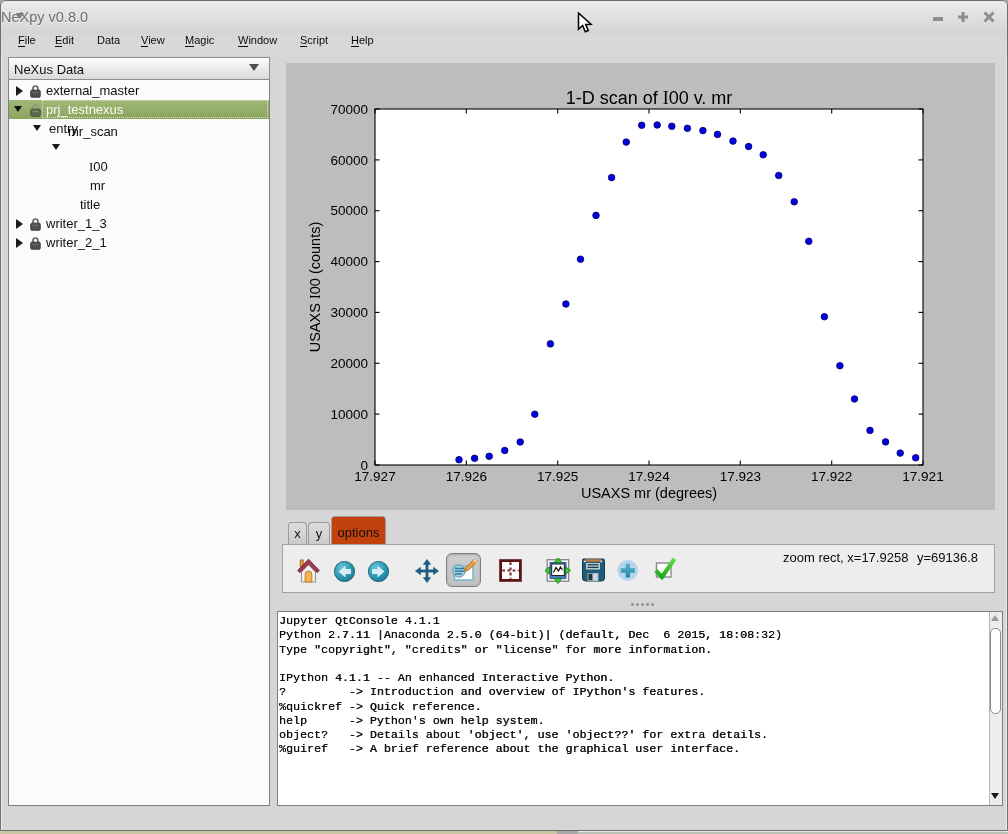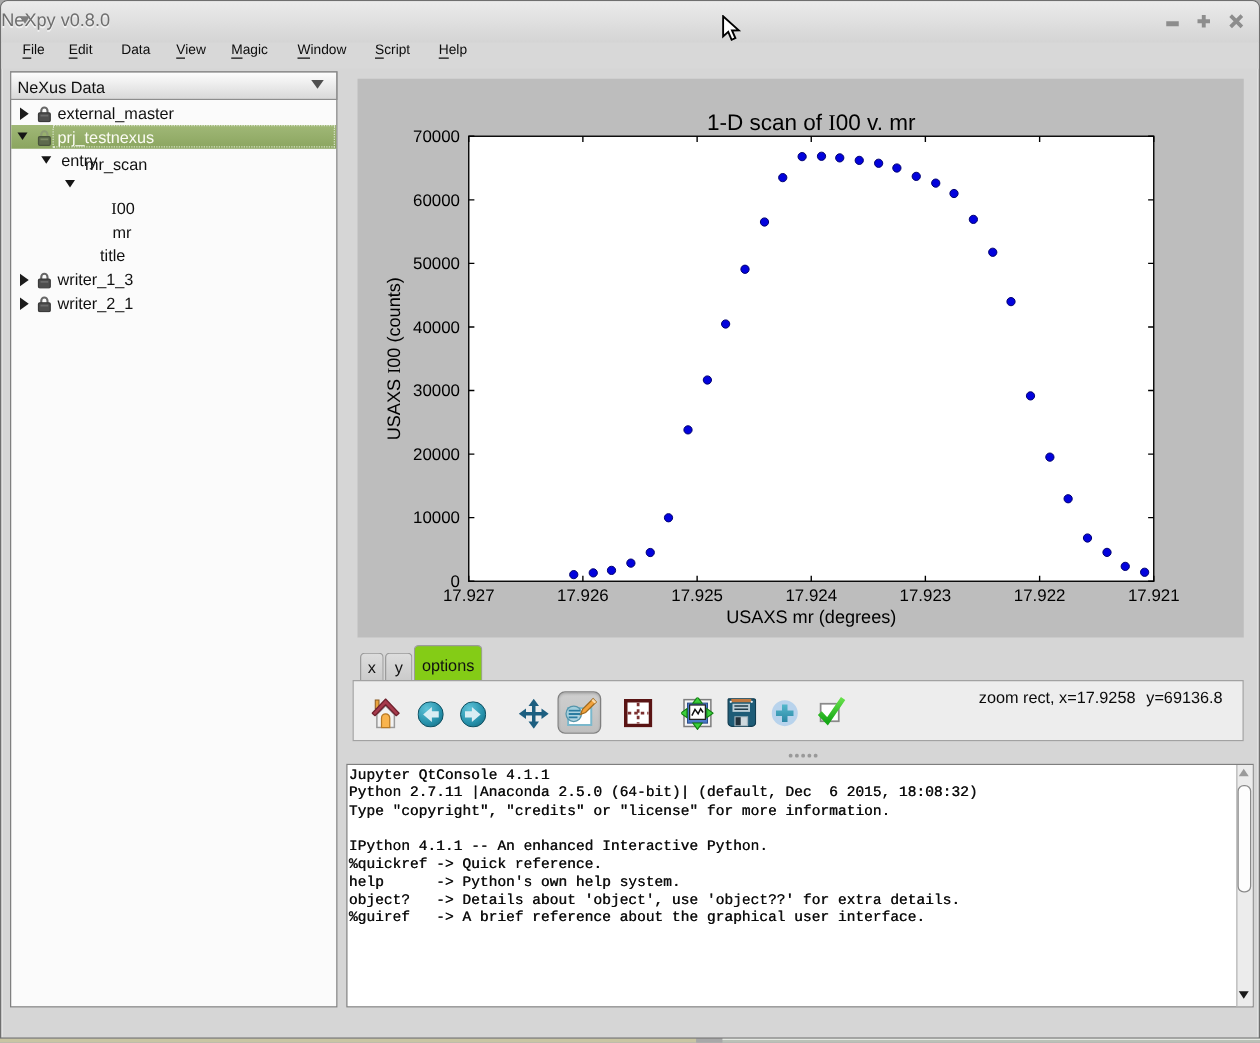--- a/index.html
+++ b/index.html
@@ -15,21 +15,21 @@
 .mi u {text-decoration:none;border-bottom:1px solid #0c0c0c;padding-bottom:0.5px}
 #panel {position:absolute;left:8px;top:57px;width:262px;height:749px;
   background:#fbfbfb;border:1px solid #7f7f7f}
 #phdr {position:absolute;left:8px;top:57px;width:262px;height:23px;
   background:linear-gradient(#fdfdfd,#d9d9d9);border:1px solid #8d8d8d}
 .tl {position:absolute;font-size:13px;color:#101010;white-space:pre}
 #canvas {position:absolute;left:286px;top:63px;width:709px;height:447px;background:#bdbdbd}
 #tabx,#taby {position:absolute;top:522px;height:22px;background:linear-gradient(#dddddd,#cbcbcb);
   border:1px solid #9b9b9b;border-bottom:none;border-radius:4px 4px 0 0;
   font-size:13px;text-align:center;color:#111;padding-top:3px}
-#tabo {position:absolute;left:331px;top:516px;width:55px;height:29px;background:#84cc16;
+#tabo {position:absolute;left:331px;top:516px;width:55px;height:29px;background:#c2410c;
   border:1px solid #9b9b9b;border-bottom:none;border-radius:4px 4px 0 0;
   font-size:13px;text-align:center;color:#111;padding-top:8px}
 #pane {position:absolute;left:282px;top:544px;width:713px;height:49px;background:#ededed;
   border:1px solid #a2a2a2}
 .zt {position:absolute;top:550px;font-size:13px;color:#0a0a0a}
 #console {position:absolute;left:277px;top:611px;width:726px;height:195px;
   background:#ffffff;border:1px solid #7f7f7f}
 .cl {font-family:"Liberation Mono",monospace;font-size:11.65px;line-height:14.25px;
   color:#0a0a0a;white-space:pre;text-shadow:0.35px 0 0 #333}
 #contx {position:absolute;left:279px;top:614px}
@@ -309,20 +309,21 @@
     <i style="left:15px"></i>
     <i style="left:20px"></i>
   </div>
 <div id="console"></div>
 <div id="contx">
     <div class="cl">Jupyter QtConsole 4.1.1</div>
     <div class="cl">Python 2.7.11 |Anaconda 2.5.0 (64-bit)| (default, Dec  6 2015, 18:08:32)</div>
     <div class="cl">Type "copyright", "credits" or "license" for more information.</div>
     <div class="cl"> </div>
     <div class="cl">IPython 4.1.1 -- An enhanced Interactive Python.</div>
+    <div class="cl">?         -&gt; Introduction and overview of IPython's features.</div>
     <div class="cl">%quickref -&gt; Quick reference.</div>
     <div class="cl">help      -&gt; Python's own help system.</div>
     <div class="cl">object?   -&gt; Details about 'object', use 'object??' for extra details.</div>
     <div class="cl">%guiref   -&gt; A brief reference about the graphical user interface.</div>
   </div>
 <div id="sbar"></div>
 <div style="position:absolute;left:991px;top:615px;width:0;height:0;border-bottom:6px solid #9a9a9a;border-left:4.5px solid transparent;border-right:4.5px solid transparent"></div>
 <div style="position:absolute;left:990px;top:628px;width:11px;height:86px;background:#fdfdfd;border:1px solid #8a8a8a;border-radius:5px"></div>
 <div style="position:absolute;left:991px;top:793px;width:0;height:0;border-top:6px solid #1a1a1a;border-left:4.5px solid transparent;border-right:4.5px solid transparent"></div>
 <svg style="position:absolute;left:577px;top:12px" width="16" height="24" viewBox="0 0 16 24">

